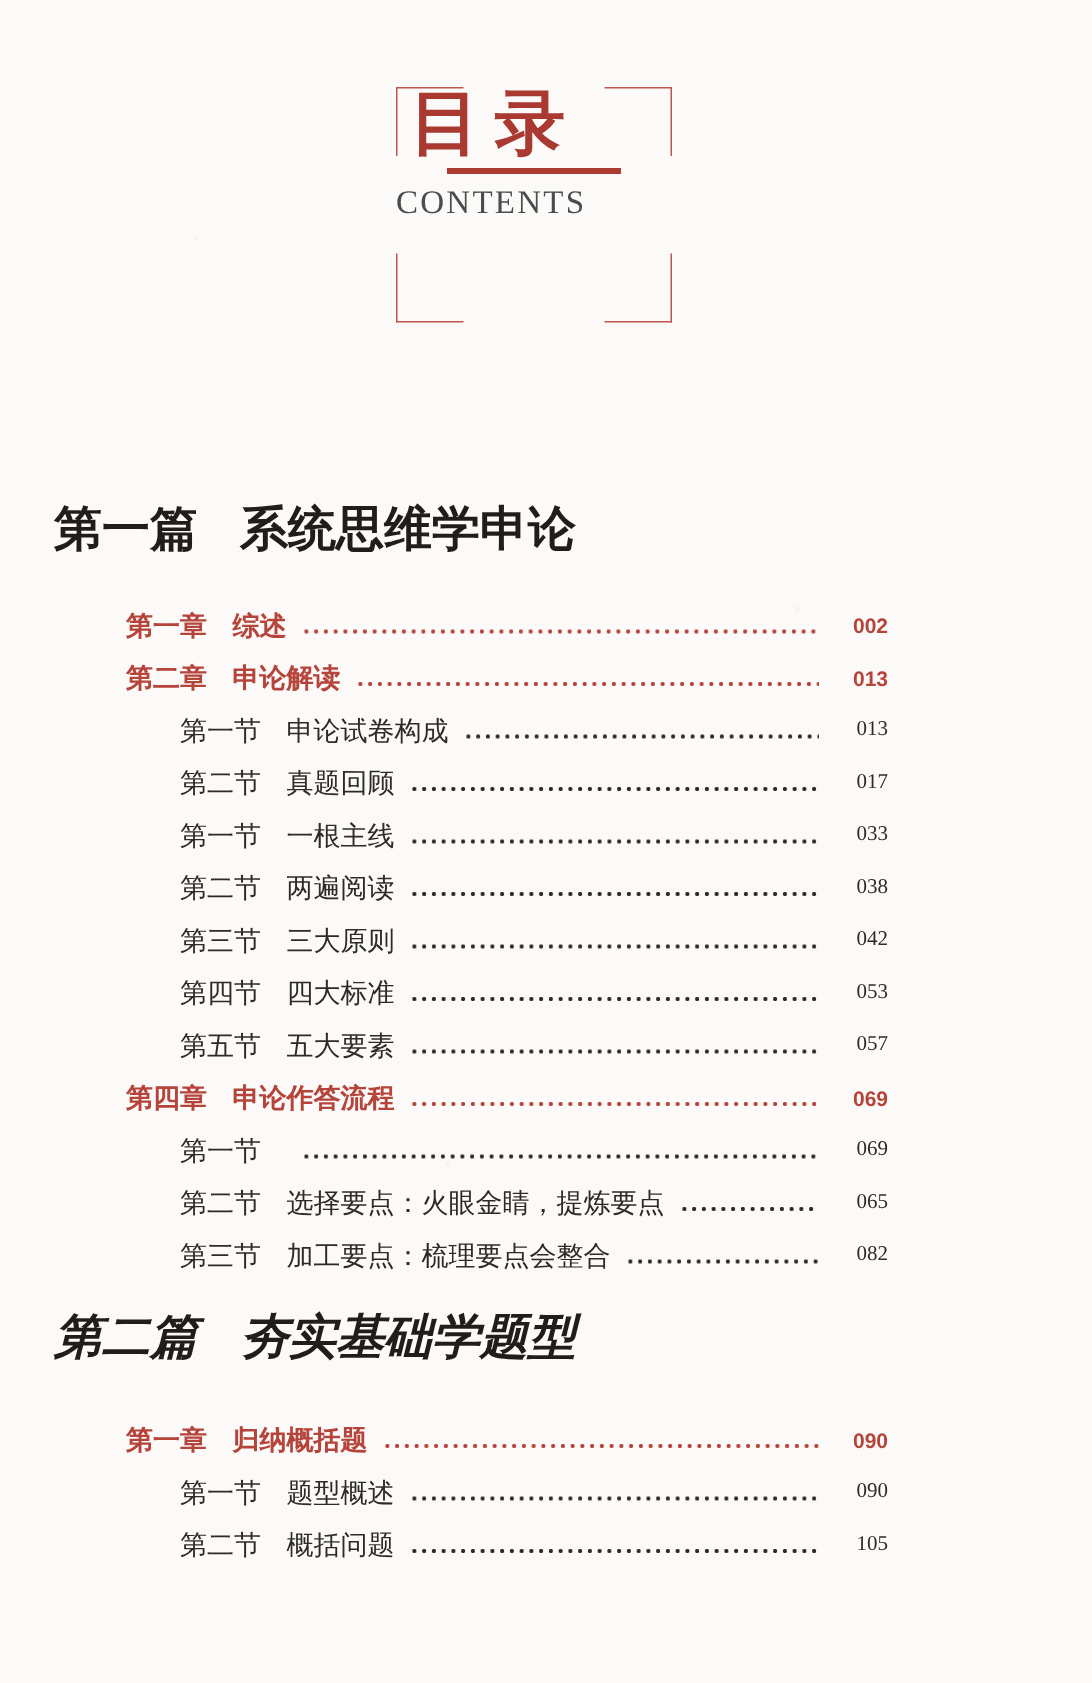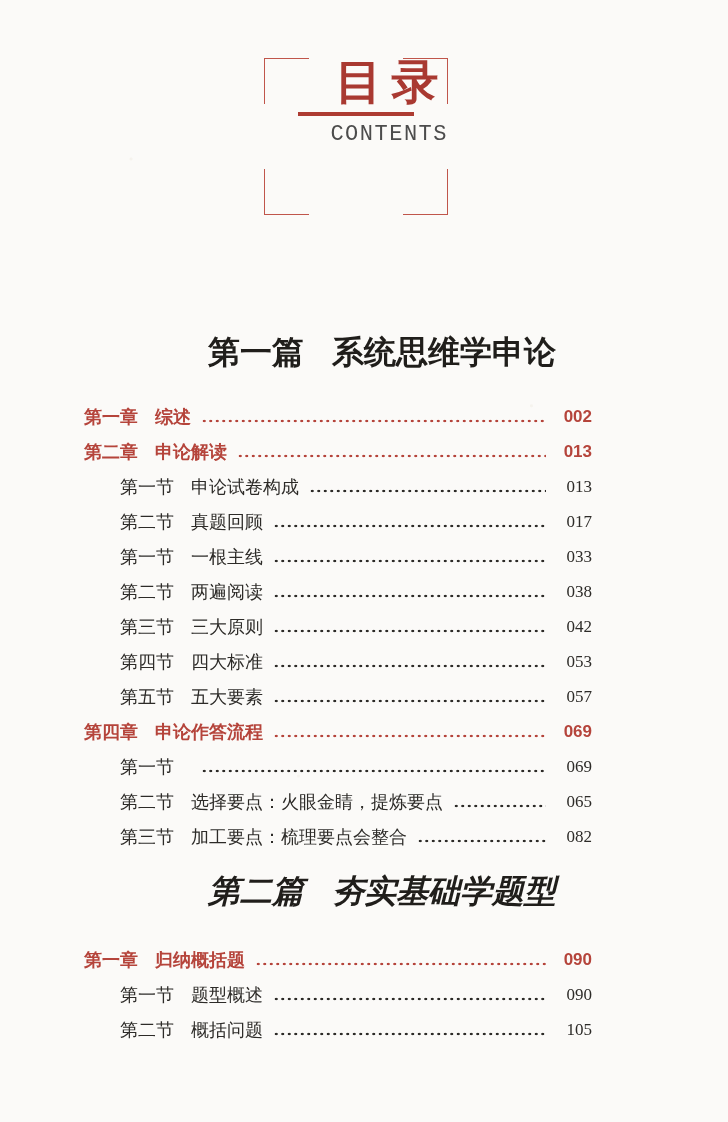--- a/index.html
+++ b/index.html
@@ -26,43 +26,43 @@
     margin:58px 0 0 264px;
     width:184px;height:157px;
   }
   .corner{position:absolute;width:44px;height:45px;}
   .corner.tl{left:0;top:0;border-left:1.5px solid #c0554b;border-top:1.5px solid #c0554b;}
   .corner.tr{right:0;top:0;border-right:1.5px solid #c0554b;border-top:1.5px solid #c0554b;}
   .corner.bl{left:0;bottom:0;border-left:1.5px solid #c0554b;border-bottom:1.5px solid #c0554b;}
   .corner.br{right:0;bottom:0;border-right:1.5px solid #c0554b;border-bottom:1.5px solid #c0554b;}
   .mulu{
     margin-top:20px;
-    text-align:right;
+    text-align:left;
     font-family:"Liberation Sans","DejaVu Sans",sans-serif;
     font-weight:bold;
     font-size:47px;line-height:48px;
     letter-spacing:.2em;text-indent:.2em;
     color:#a93931;
   }
   .mulu-underline{
     width:116px;height:4px;
     margin:6px auto 7px auto;
     background:#ad3b32;
   }
   .contents-word{
-    text-align:right;
-    font-family:Liberation Mono, monospace;
+    text-align:left;
+    font-family:Liberation Serif, serif;
     font-size:22px;line-height:24px;
     letter-spacing:1.5px;
     color:#4c4c4c;
   }
   
   .part-title{
     margin-top:117px;
-    text-align:center;
+    text-align:left;
     padding-left:36px; 
     font-size:32px;line-height:40px;
     font-weight:bold;
     color:#201e1b;
     font-family:"Liberation Serif","DejaVu Serif",serif;
   }
   .part-title .prefix{margin-right:28px;}
   .part-title.second{margin-top:17px;font-style:italic;}
   
   .toc-list{
@@ -94,21 +94,21 @@
     margin:9px 8px 0 10px;
     background-image:radial-gradient(circle,currentColor 1.25px,transparent 1.55px);
     background-size:6.5px 4px;
     background-repeat:repeat-x;
   }
   .toc-row .pagenum{
     min-width:38px;
     text-align:right;
     font-family:"Liberation Serif","DejaVu Serif",serif;
     font-weight:normal;
-    font-size:17px;
+    font-size:14px;
   }
   .toc-row.chapter .pagenum{font-weight:bold;font-family:"Liberation Sans","DejaVu Sans",sans-serif;}
 </style>
 </head>
 <body>
 
 <div class="page">
 
   <div class="frame">
     <div class="corner tl"></div>

